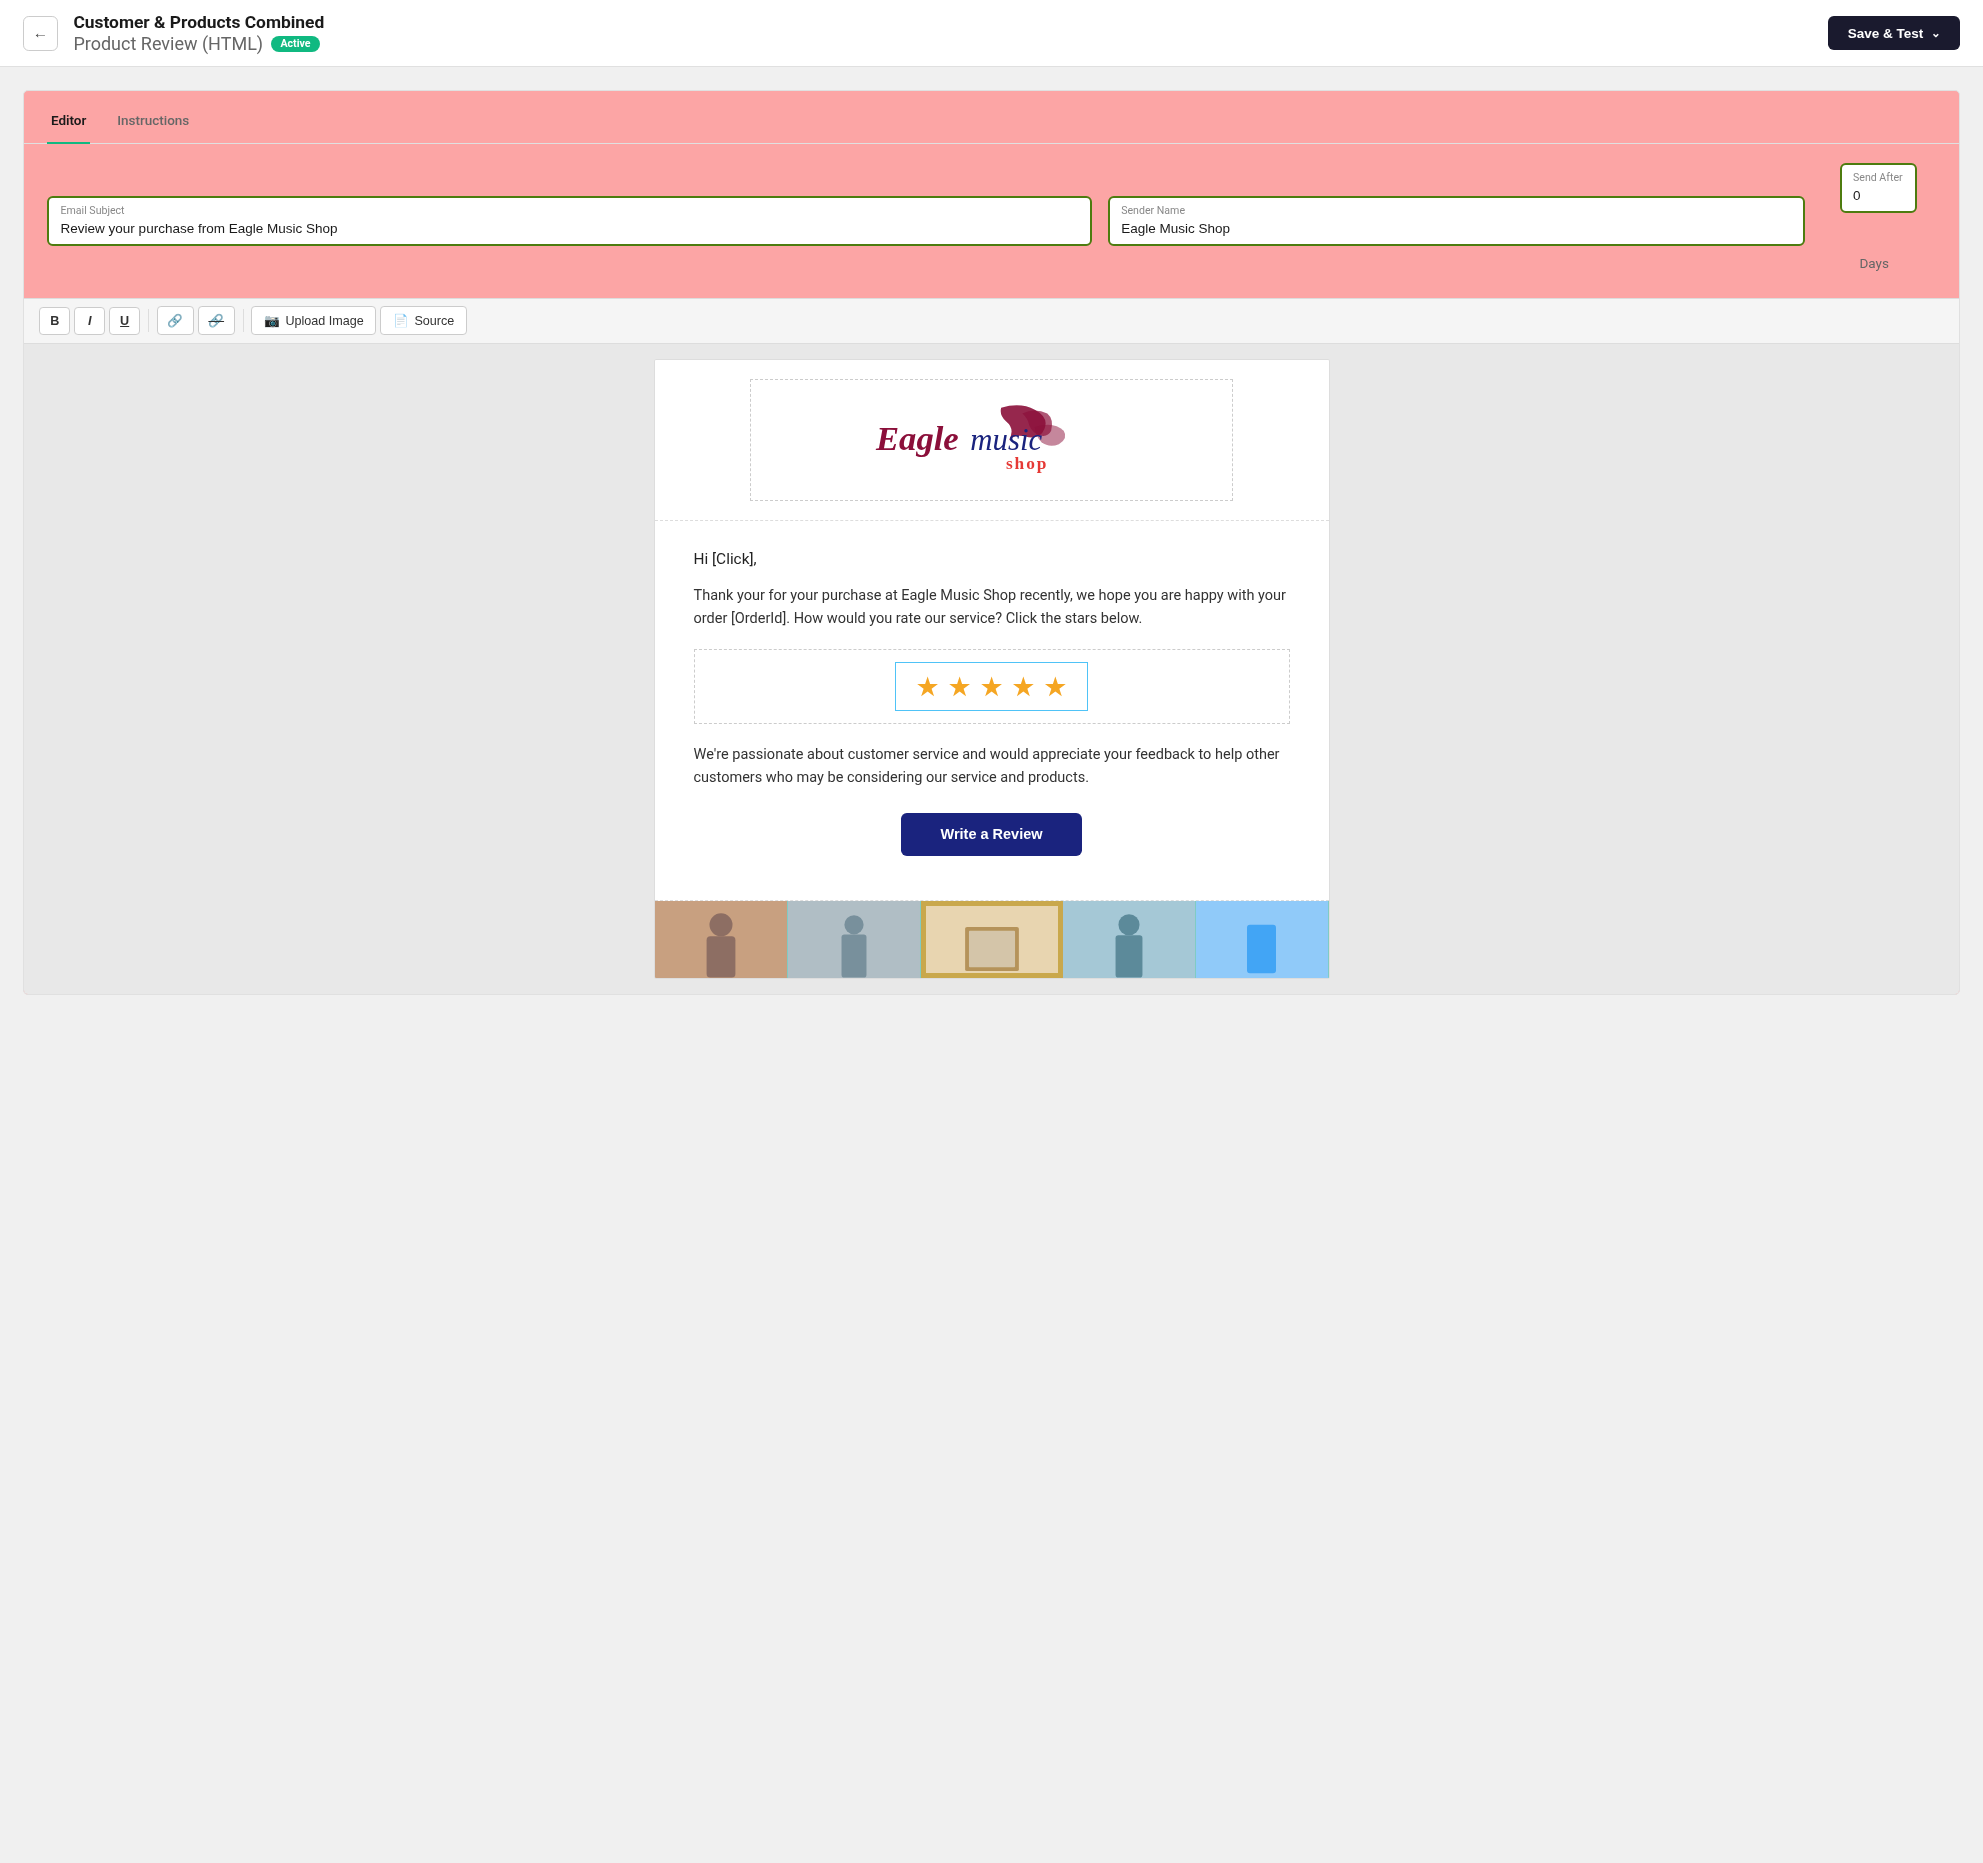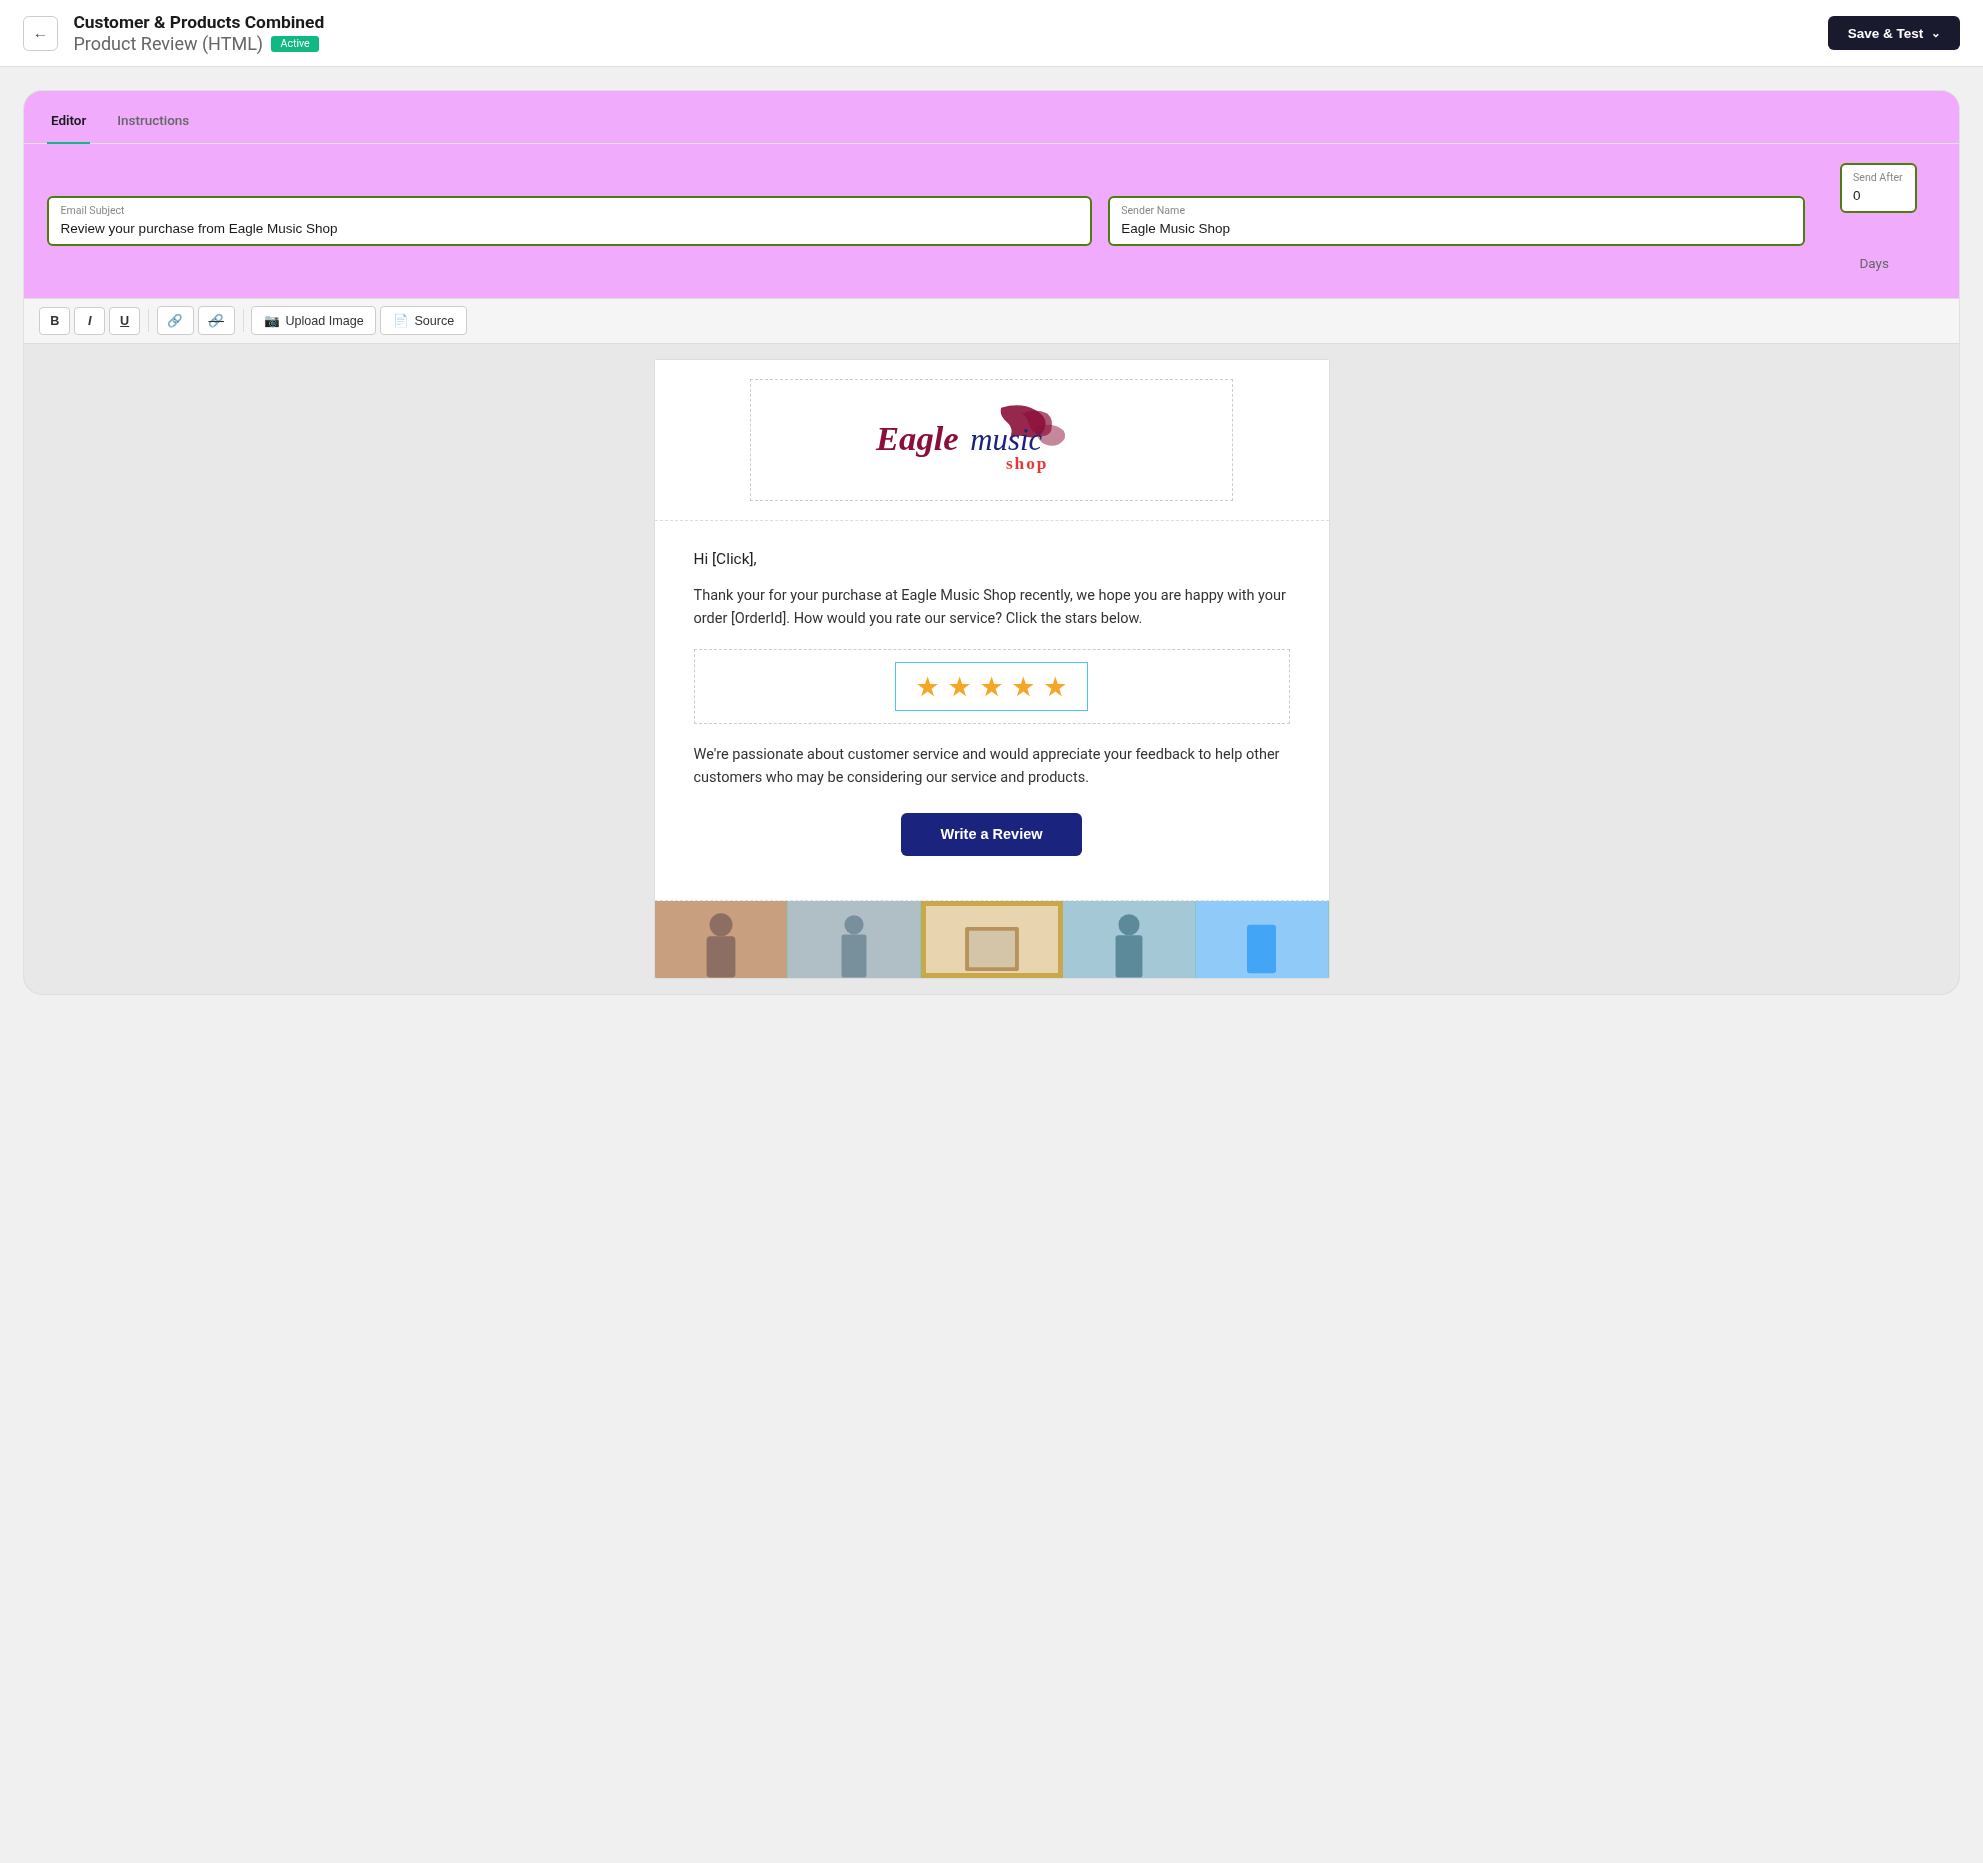--- a/index.html
+++ b/index.html
@@ -49,23 +49,23 @@
       margin-top: 1.9px;
     }
     .header-subtitle {
       font-size: 18px;
       color: #666;
     }
     .badge-active {
       background: #10b981;
       color: #fff;
       font-size: 10.6px;
-      font-weight: 400;
+      font-weight: 700;
       padding: 1.9px 9.7px;
-      border-radius: 3px;
+      border-radius: 8px;
     }
     .save-test-button {
       background: #1a1a2e;
       color: #fff;
       border: none;
       border-radius: 5.8px;
       padding: 9.7px 19.3px;
       font-size: 13.5px;
       font-weight: 600;
       cursor: pointer;
@@ -77,22 +77,22 @@
     .save-test-button .chevron {
       font-size: 11.6px;
     }
 
     
     .main-content {
       padding: 23px;
     }
 
     .editor-container {
-      background: #f0abfc;
-      border-radius: 19px;
+      background: #fca5a5;
+      border-radius: 5px;
       border: 1px solid #e0e0e0;
       overflow: hidden;
     }
 
     
     .tabs {
       display: flex;
       padding: 0 23px;
       border-bottom: 1px solid #e0e0e0;
       margin-top: 7.7px;

